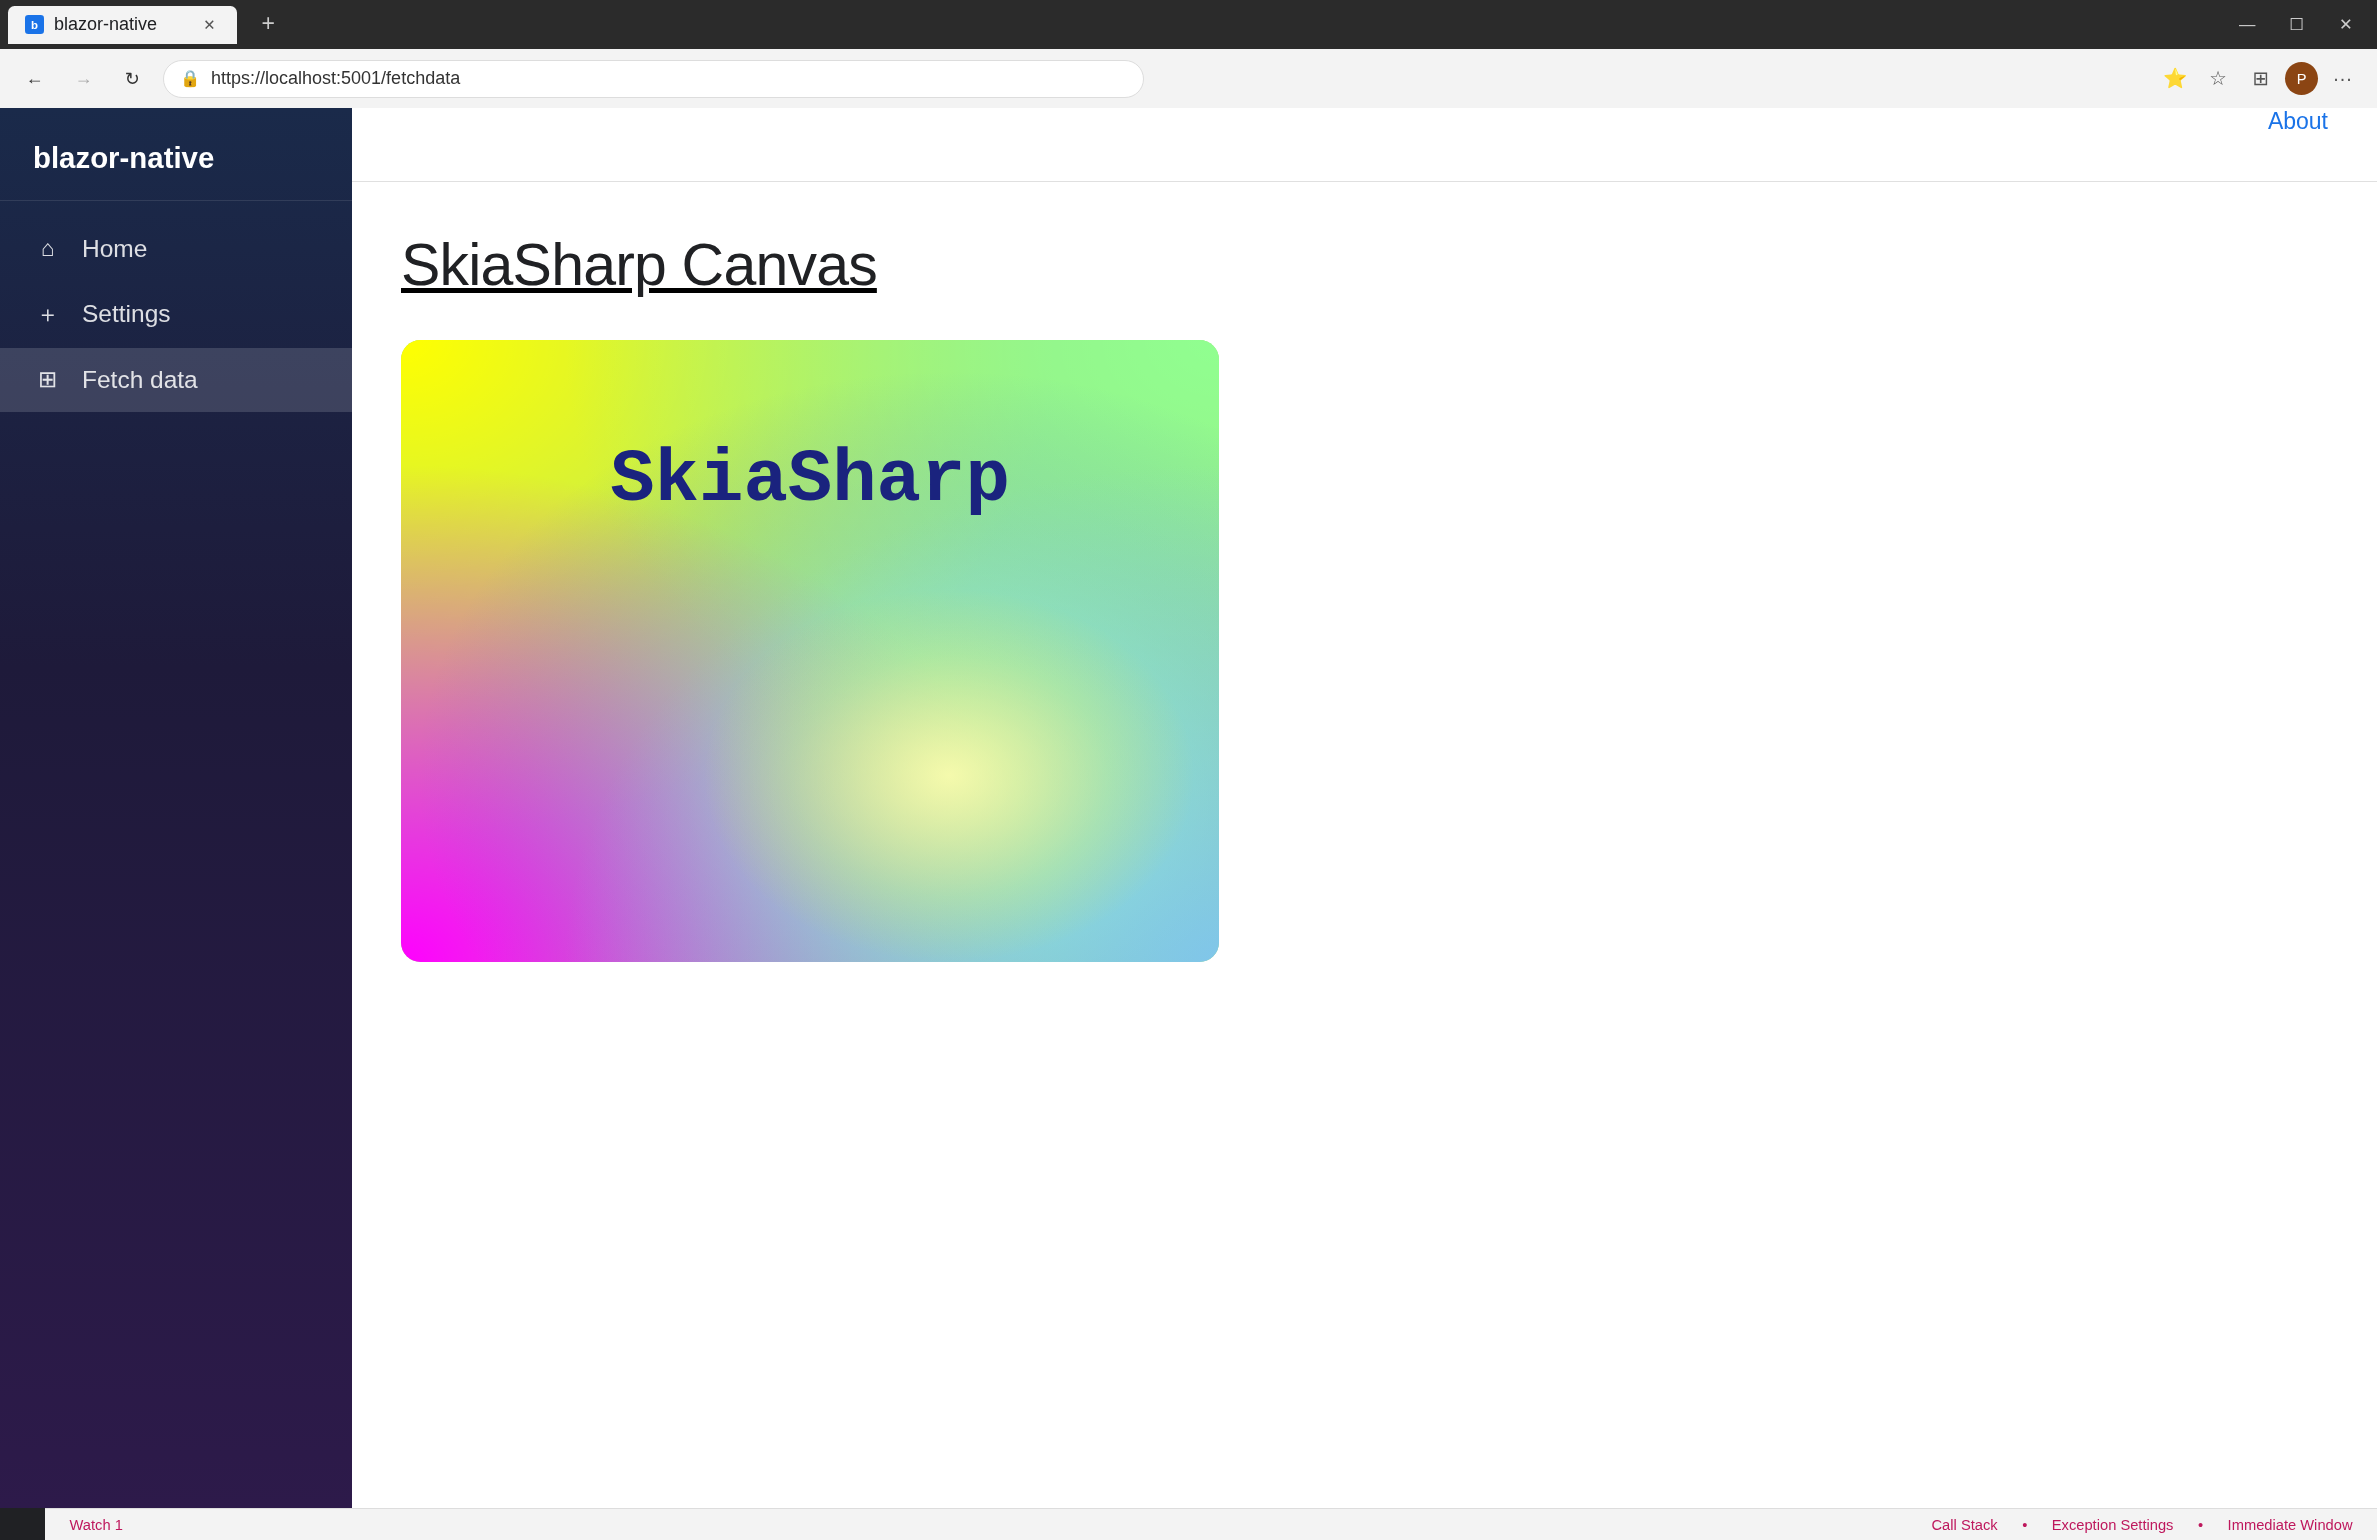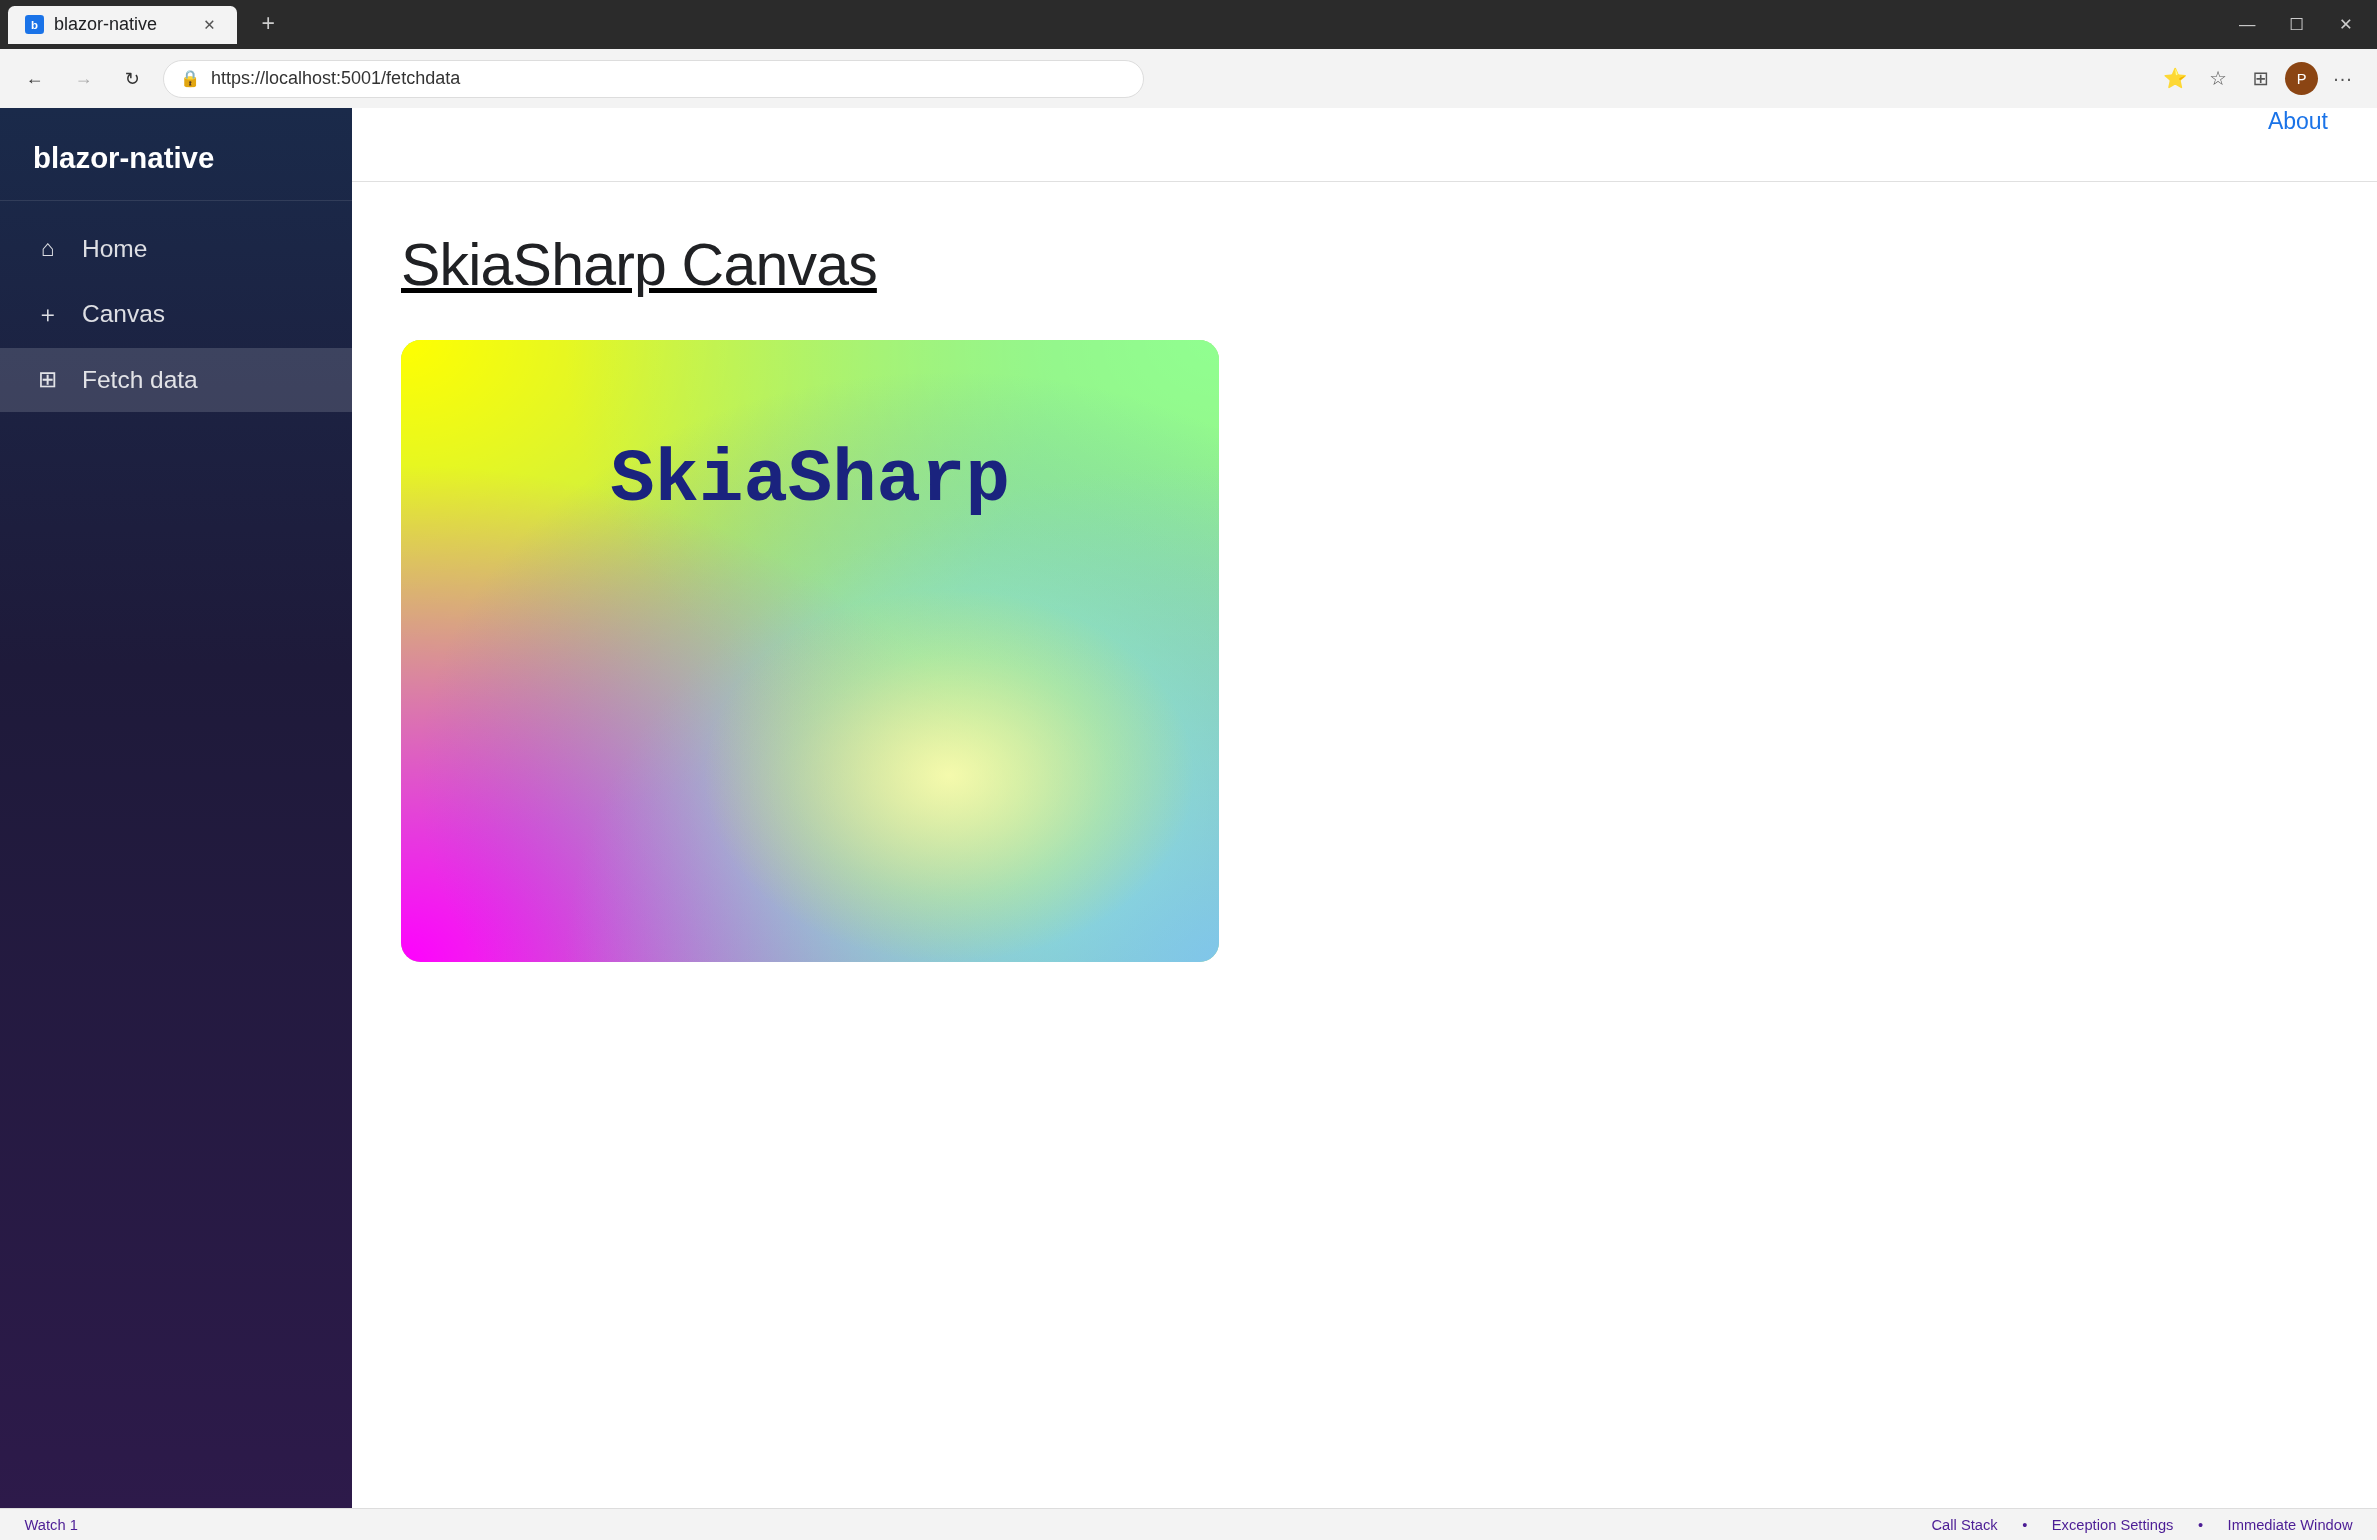--- a/index.html
+++ b/index.html
@@ -198,22 +198,23 @@
       z-index: 2;
     }
 
     
     .debug-bar {
       height: 33px;
       background: #f3f3f3;
       border-top: 0.8px solid #ddd;
       display: flex; align-items: center;
       padding: 0 24.5px;
-      font-size: 14.7px; color: #4c1d95;
+      font-size: 14.7px; color: #be185d;
       gap: 24.5px;
+      margin-left: 45px;
     }
 
     
     .win-controls {
       display: flex; align-items: center; gap: 3.3px;
       margin-left: auto;
     }
     .win-btn {
       width: 46px; height: 33px;
       display: flex; align-items: center; justify-content: center;
@@ -264,21 +265,21 @@
       <div class="sidebar-brand">blazor-native</div>
       <nav class="sidebar-nav">
 
         <div class="nav-item">
           <span class="nav-icon">⌂</span>
           <span>Home</span>
         </div>
 
         <div class="nav-item">
           <span class="nav-icon">＋</span>
-          <span>Canvas</span>
+          <span>Settings</span>
         </div>
 
         <div class="nav-item active">
           <span class="nav-icon">⊞</span>
           <span>Fetch data</span>
         </div>
 
       </nav>
     </div>
 

